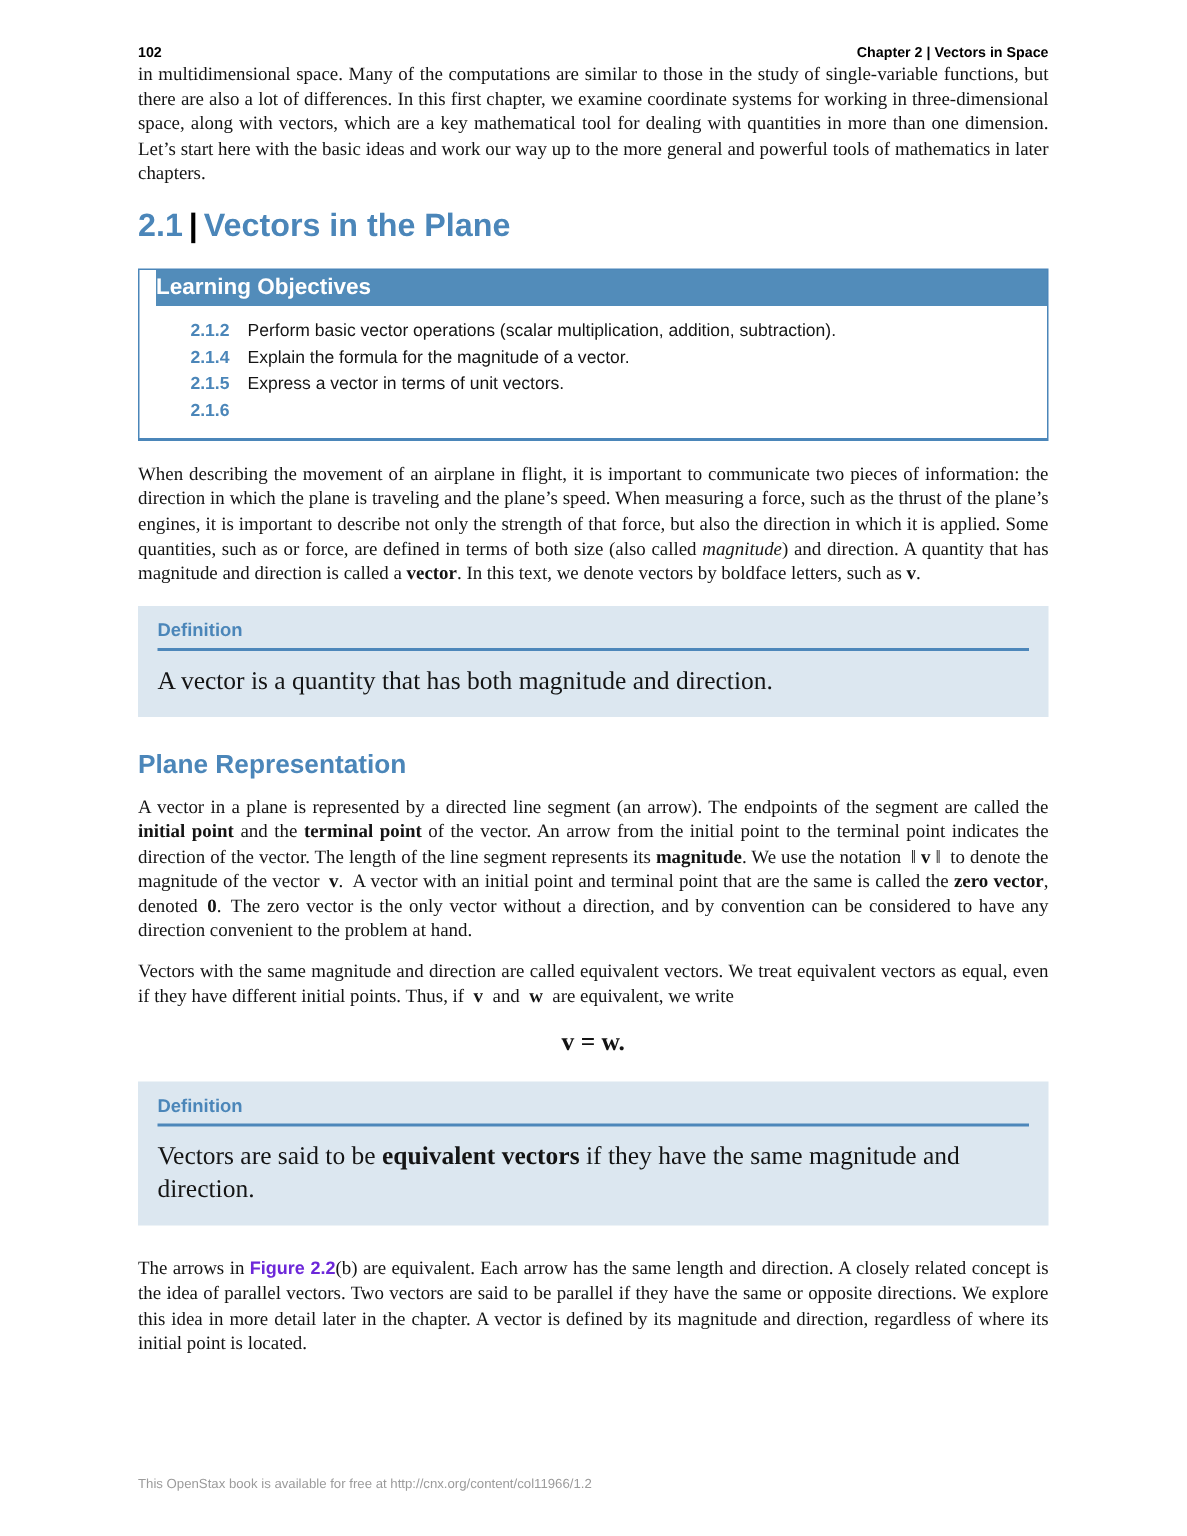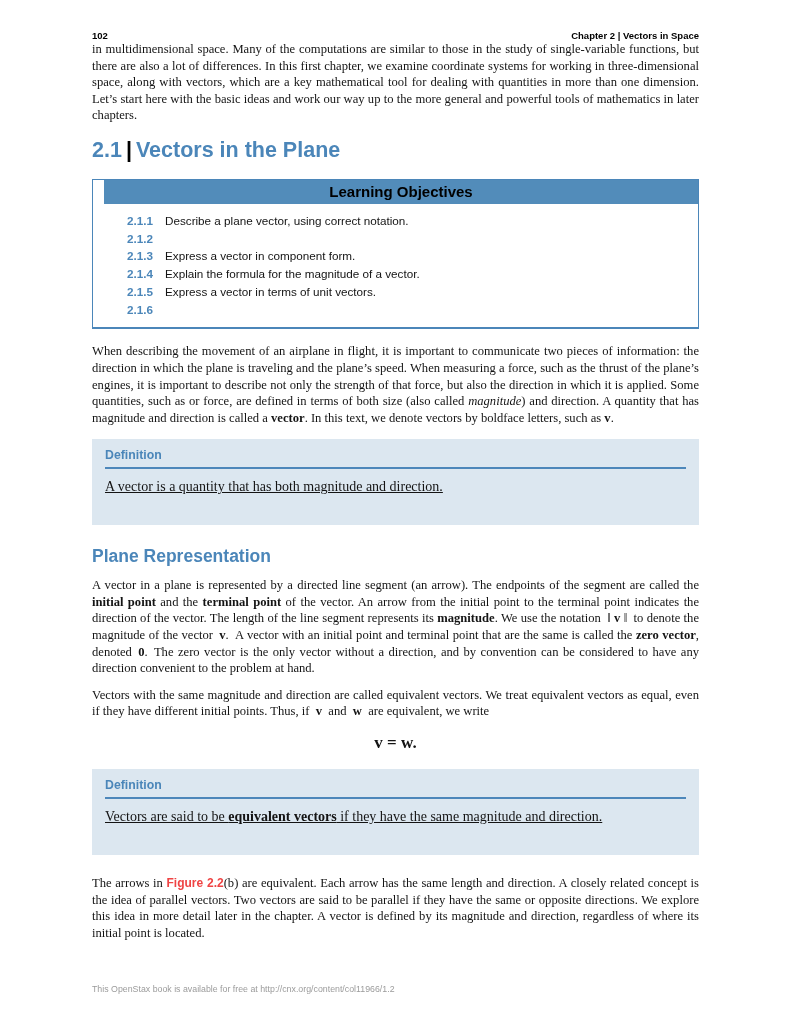--- a/index.html
+++ b/index.html
@@ -20,64 +20,64 @@
 
   
   p.body {
     font-size:12.6px; line-height:1.315; text-align:justify;
     margin:0 0 10px 0;
   }
   .intro { margin-top:33px; }
   .seg-b { font-weight:bold; }
   .seg-i { font-style:italic; }
   .seg-ref {
-    color:#ef4444; font-weight:bold;
+    color:#6d28d9; font-weight:bold;
     font-family:"Liberation Sans", sans-serif; font-size:12px;
     cursor:pointer;
   }
 
   
   h1.section {
     font-family:"Liberation Sans", sans-serif; font-weight:bold;
     font-size:21.5px; color:#4b86b9; margin:14px 0 16px 0;
   }
   h1.section .pipe { color:#000; padding:0 4px; font-weight:bold; }
 
   
   .lo-box {
     border:1px solid #4b86b9; border-bottom-width:2px;
     margin:0 0 14px 0; background:#fff;
   }
   .lo-header {
-    background:#528cba; color:#000000; text-align:center;
+    background:#528cba; color:#ffffff; text-align:left;
     font-family:"Liberation Sans", sans-serif; font-weight:bold;
     font-size:15px; padding:3px 0 4px 0;margin-left:11px;
   }
   .lo-list { padding:8px 0 9px 0; }
   .lo-item {
     display:flex; align-items:baseline;
     font-family:"Liberation Sans", sans-serif; font-size:11.7px; line-height:1.52;
   }
   .lo-num {
     flex:none; margin-left:34px; width:30px;
     font-weight:bold; color:#4b86b9;
   }
   .lo-text { margin-left:8px; color:#141414; }
 
   
   .def-box {
-    background:#dce7f0; padding:9px 13px 29px 13px;
+    background:#dce7f0; padding:9px 13px 13px 13px;
     margin:13px 0 20px 0;
   }
   .def-title {
     font-family:"Liberation Sans", sans-serif; font-weight:bold;
     font-size:12.3px; color:#4b86b9;
     border-bottom:2px solid #4d87ba; padding-bottom:5px; margin-bottom:9px;
   }
-  .def-body { font-size:14px; line-height:1.3;text-decoration:underline; }
+  .def-body { font-size:17px; line-height:1.3; }
 
   
   h2.sub {
     font-family:"Liberation Sans", sans-serif; font-weight:bold;
     font-size:17.5px; color:#4b86b9; margin:21px 0 10px 0;
   }
 
   
   .equation {
     text-align:center; font-size:17px; margin:13px 0 16px 0;
@@ -102,29 +102,22 @@
   <p class="body intro"><span>in multidimensional space. Many of the computations are similar to those in the study of single-variable functions, but there are also a lot of differences. In this first chapter, we examine coordinate systems for working in three-dimensional space, along with vectors, which are a key mathematical tool for dealing with quantities in more than one dimension. Let’s start here with the basic ideas and work our way up to the more general and powerful tools of mathematics in later chapters.</span></p>
 
   <h1 class="section">
     <span>2.1</span><span class="pipe">|</span><span>Vectors in the Plane</span>
   </h1>
 
   <div class="lo-box">
     <div class="lo-header">Learning Objectives</div>
     <div class="lo-list">
       <div class="lo-item">
-        <span class="lo-num">2.1.1</span>
-        <span class="lo-text">Describe a plane vector, using correct notation.</span>
-      </div>
-      <div class="lo-item">
         <span class="lo-num">2.1.2</span>
-      </div>
-      <div class="lo-item">
-        <span class="lo-num">2.1.3</span>
-        <span class="lo-text">Express a vector in component form.</span>
+        <span class="lo-text">Perform basic vector operations (scalar multiplication, addition, subtraction).</span>
       </div>
       <div class="lo-item">
         <span class="lo-num">2.1.4</span>
         <span class="lo-text">Explain the formula for the magnitude of a vector.</span>
       </div>
       <div class="lo-item">
         <span class="lo-num">2.1.5</span>
         <span class="lo-text">Express a vector in terms of unit vectors.</span>
       </div>
       <div class="lo-item">

